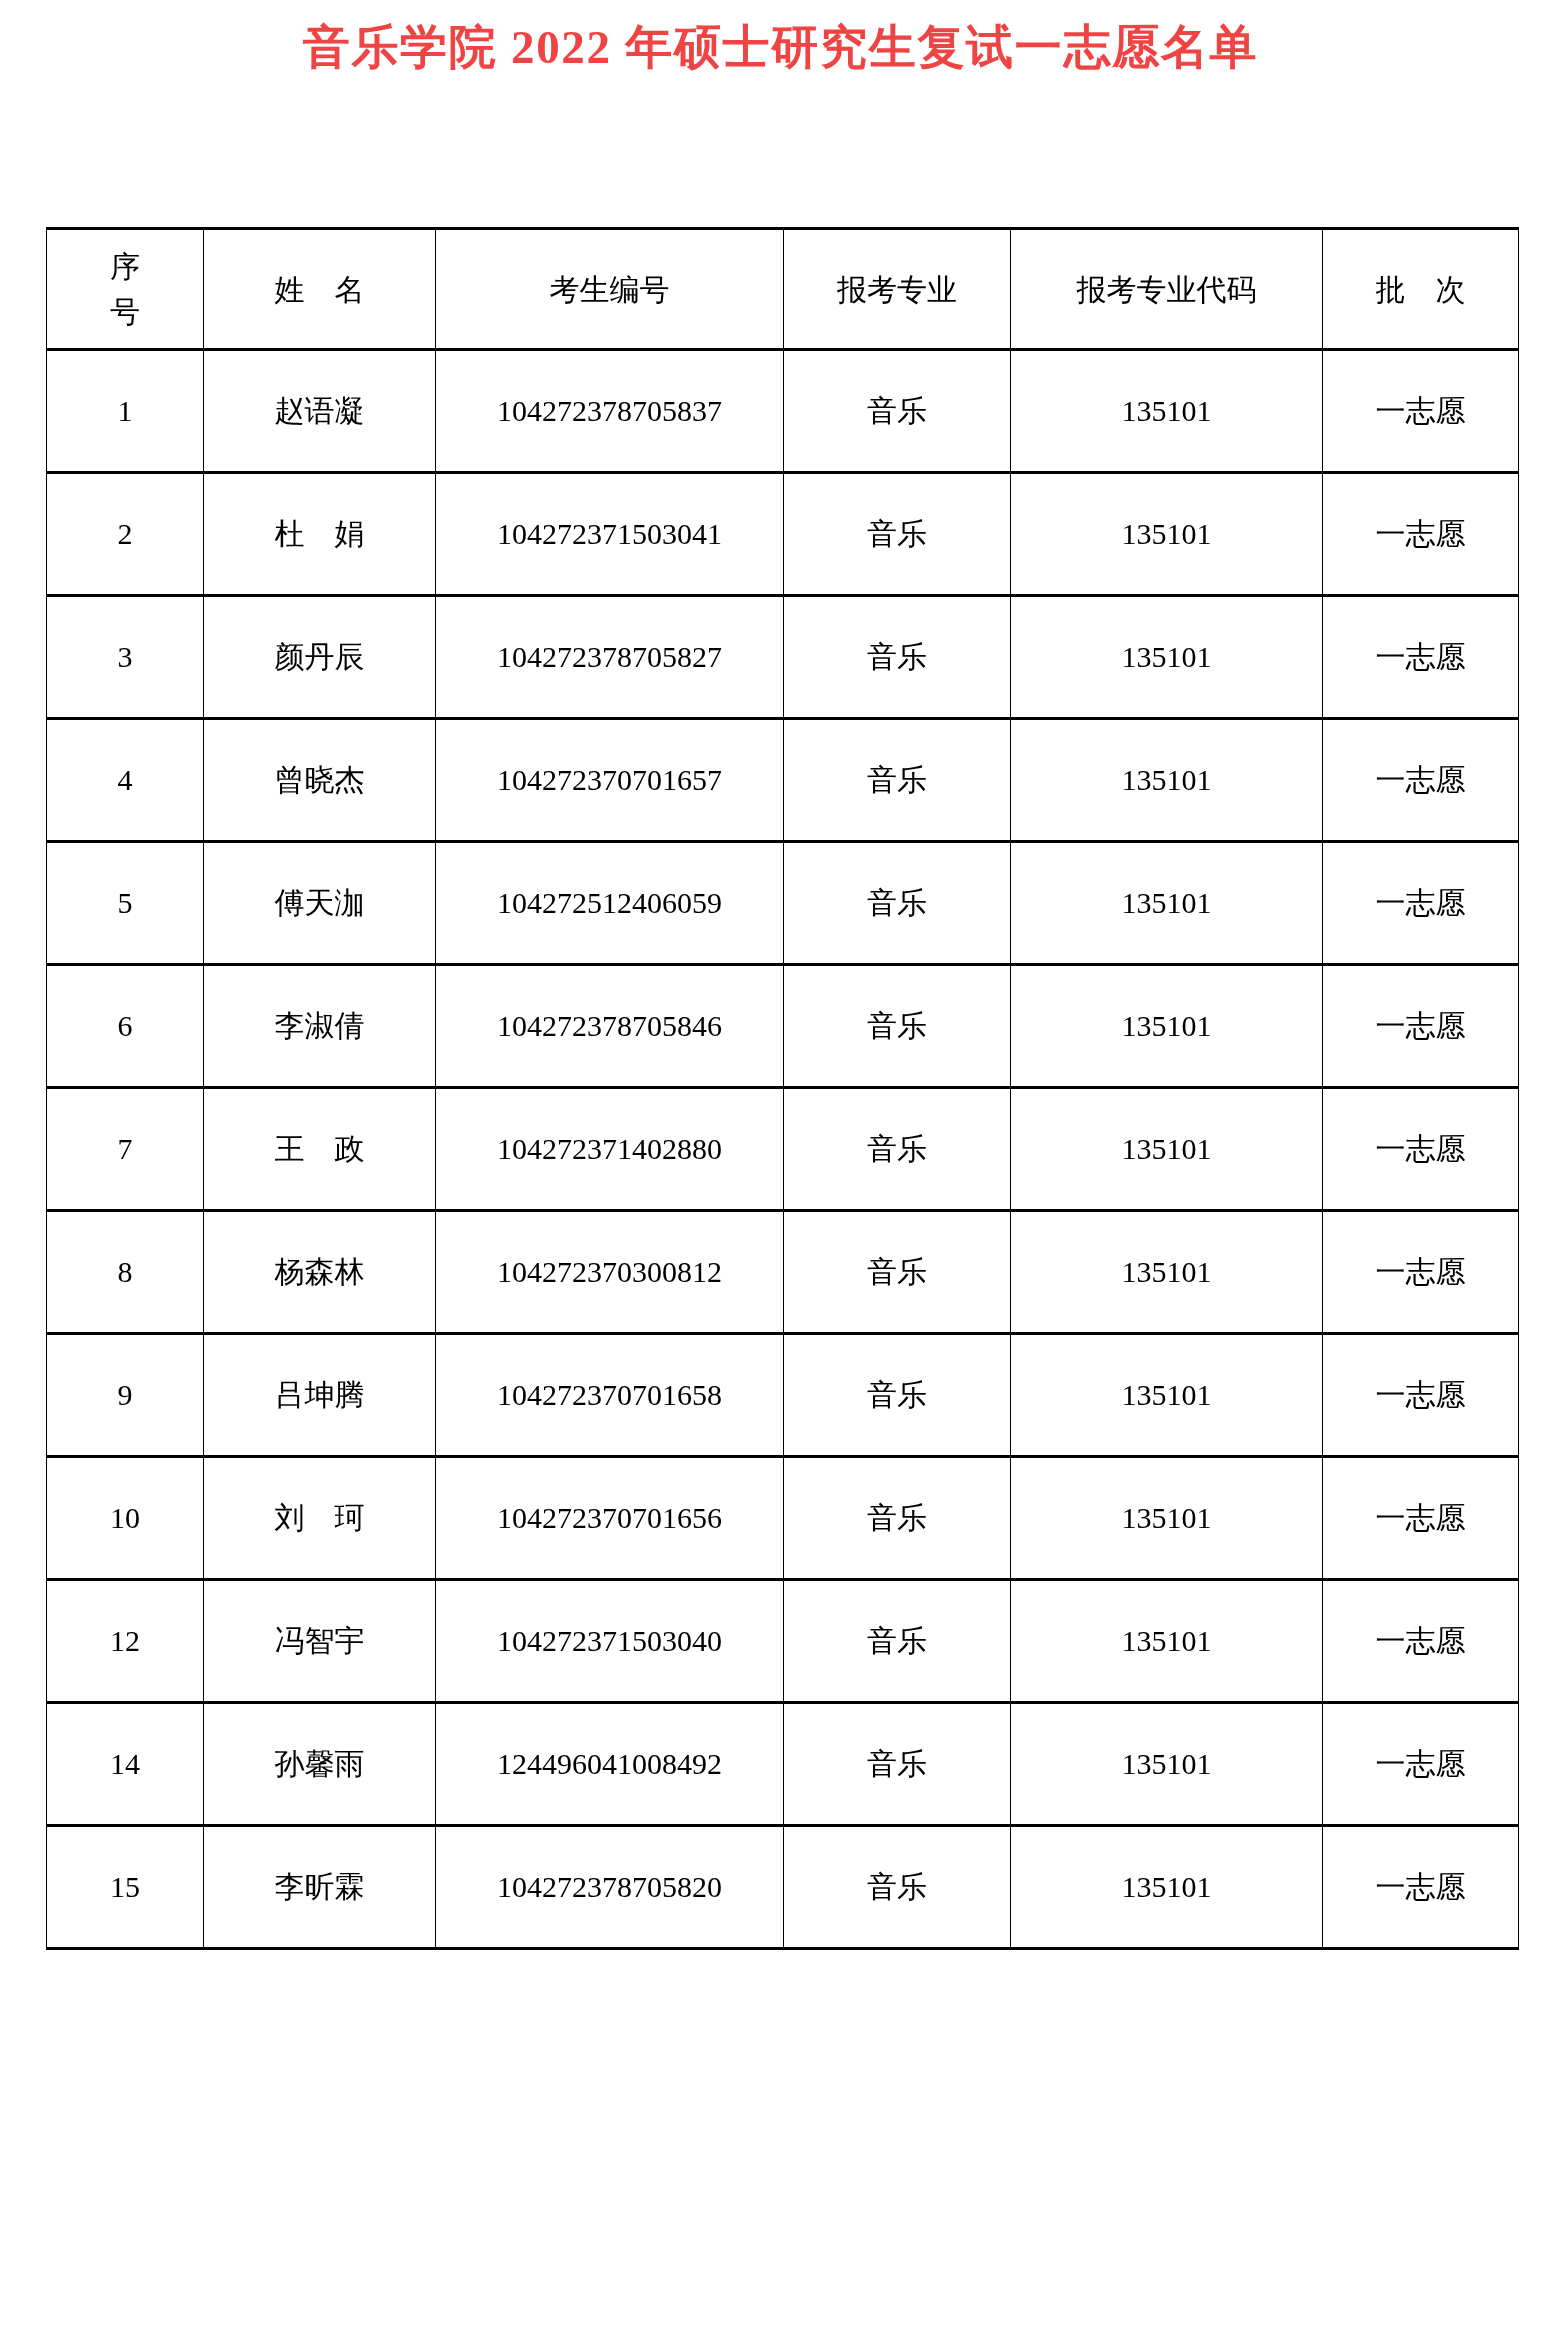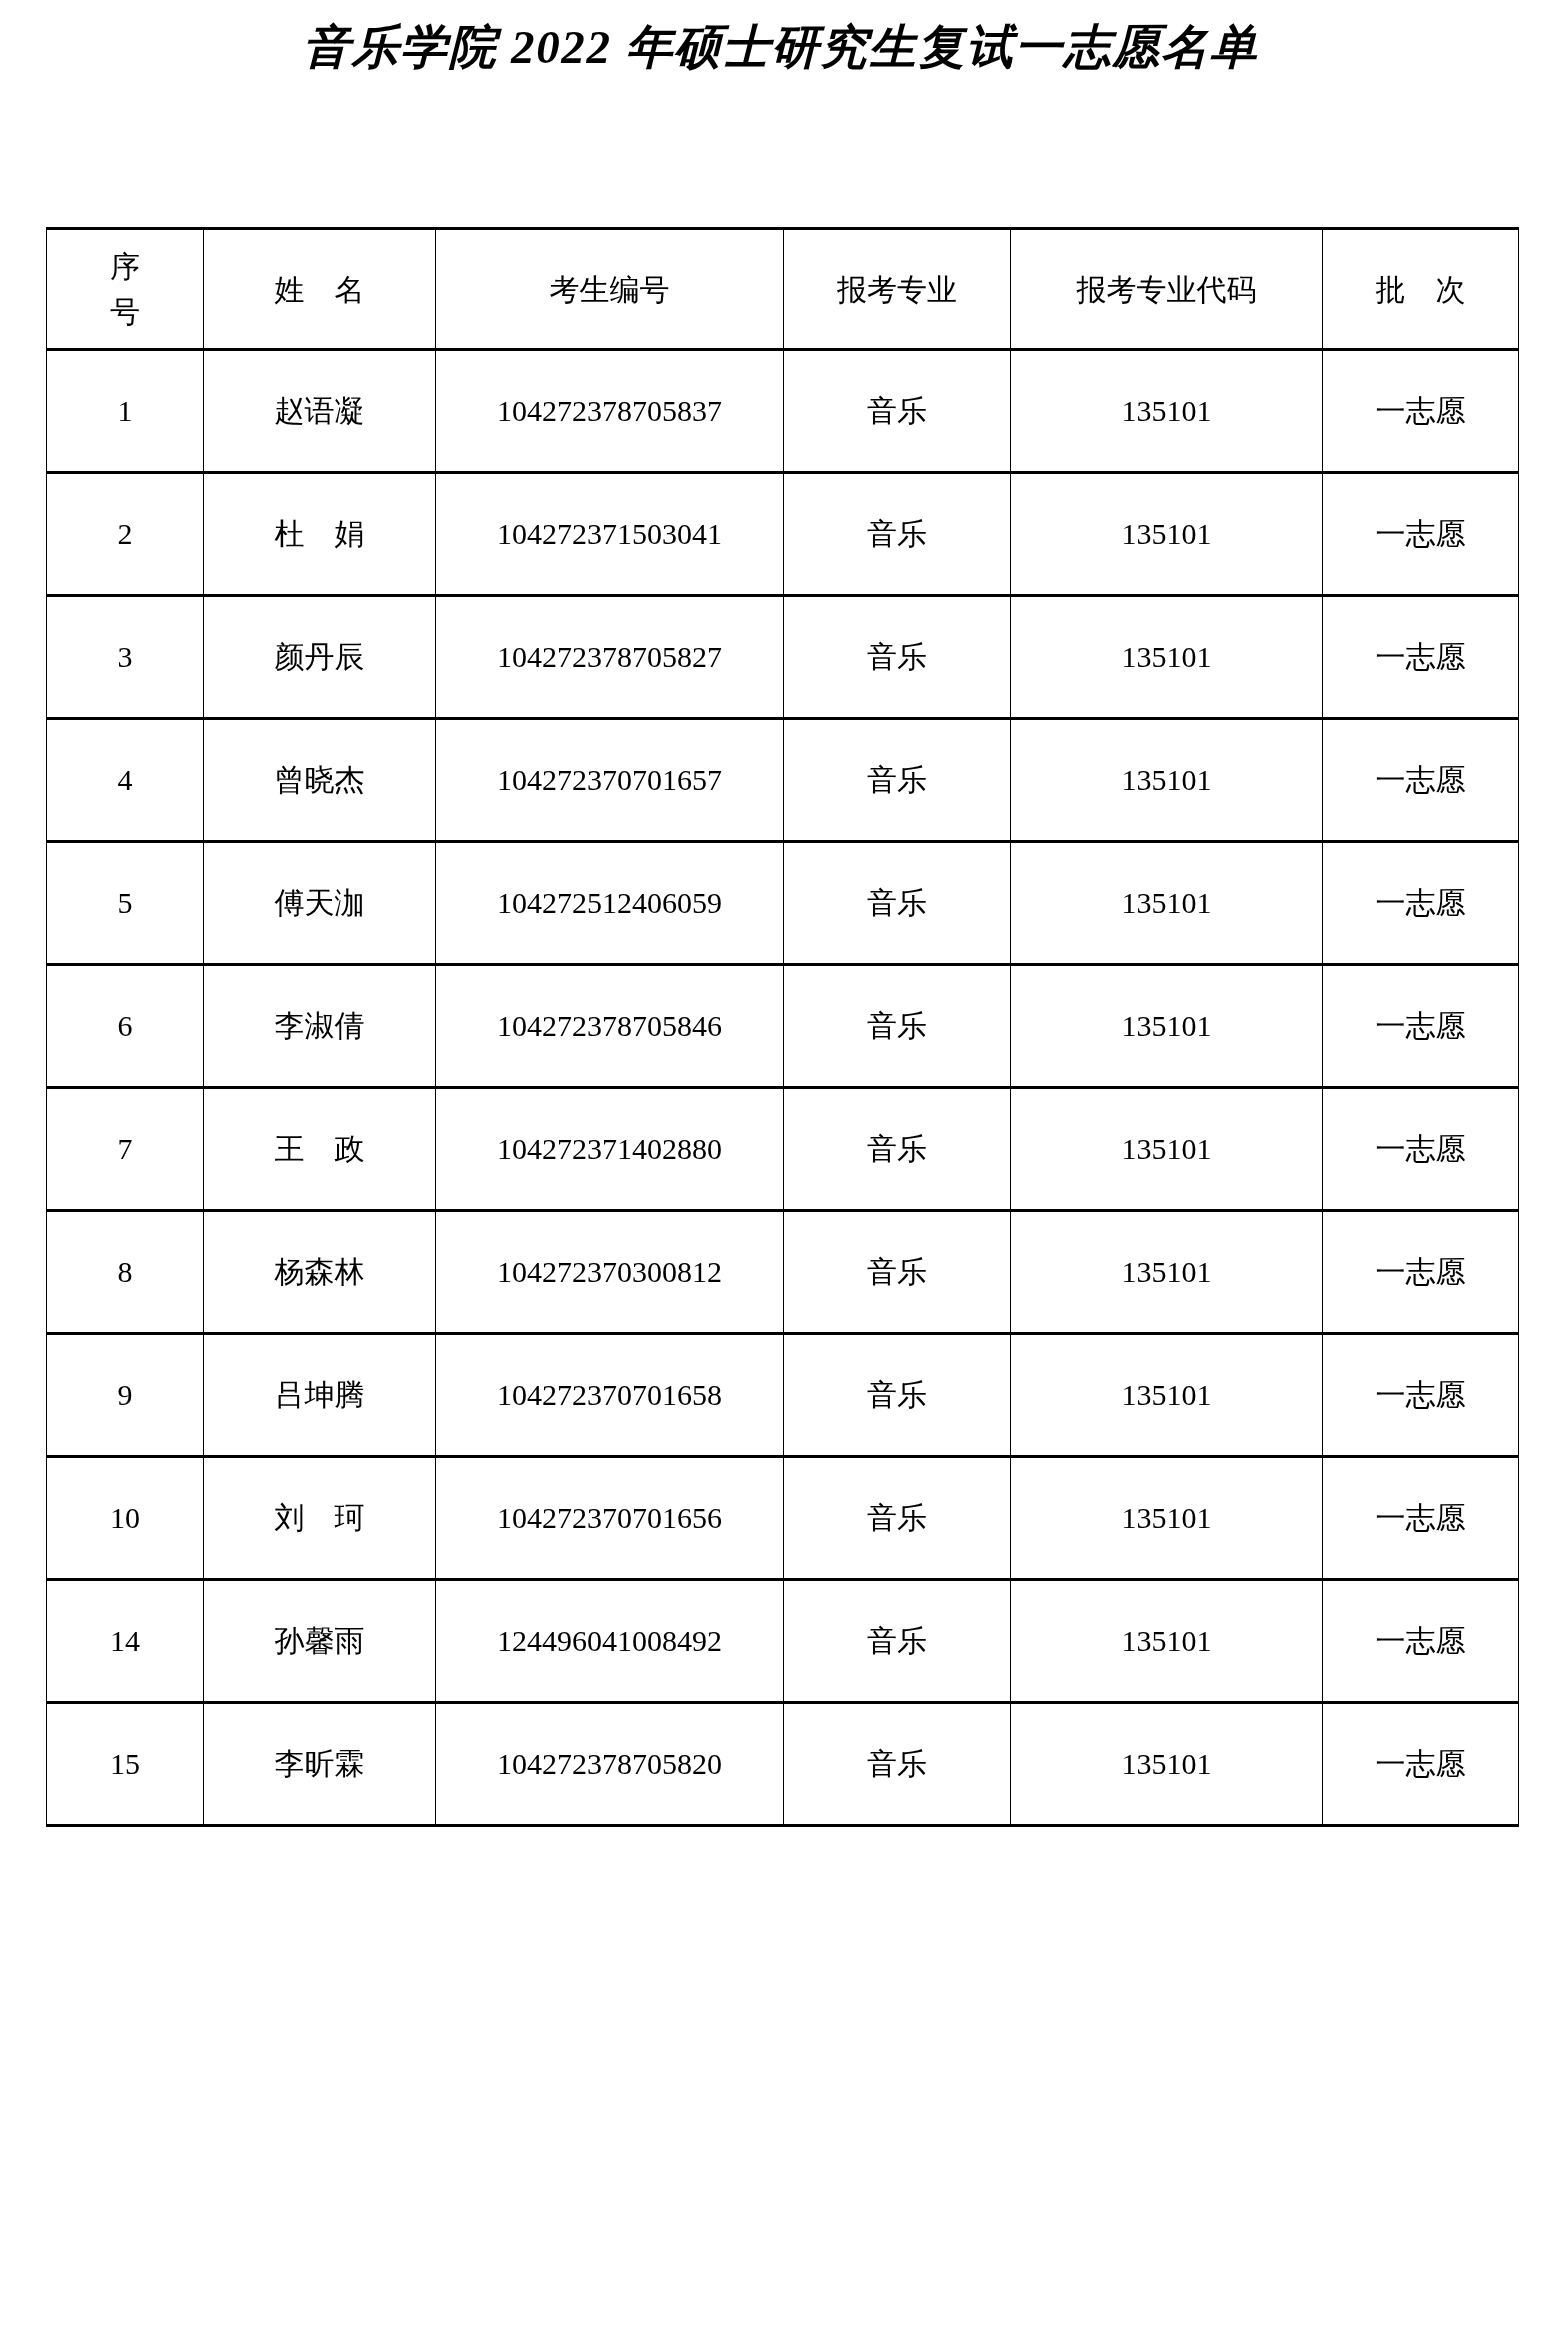--- a/index.html
+++ b/index.html
@@ -48,21 +48,21 @@
     white-space: pre-line;
     line-height: 1.5;
   }
   .roster td.num {
     letter-spacing: 0px;
   }
 </style>
 </head>
 <body>
 
-<div class="doc-title" style="color: #000000; font-style: italic;">音乐学院 2022 年硕士研究生复试一志愿名单</div>
+<div class="doc-title" style="color: #ef4444;">音乐学院 2022 年硕士研究生复试一志愿名单</div>
 
 <table class="roster">
   <colgroup>
     <col style="width:157px">
     <col style="width:232px">
     <col style="width:348px">
     <col style="width:227px">
     <col style="width:312px">
     <col style="width:196px">
   </colgroup>
@@ -152,20 +152,28 @@
   </tr>
       <tr>
     <td class="num">10</td>
     <td>刘　珂</td>
     <td class="num">104272370701656</td>
     <td>音乐</td>
     <td class="num">135101</td>
     <td>一志愿</td>
   </tr>
       <tr>
+    <td class="num">12</td>
+    <td>冯智宇</td>
+    <td class="num">104272371503040</td>
+    <td>音乐</td>
+    <td class="num">135101</td>
+    <td>一志愿</td>
+  </tr>
+      <tr>
     <td class="num">14</td>
     <td>孙馨雨</td>
     <td class="num">124496041008492</td>
     <td>音乐</td>
     <td class="num">135101</td>
     <td>一志愿</td>
   </tr>
       <tr>
     <td class="num">15</td>
     <td>李昕霖</td>

